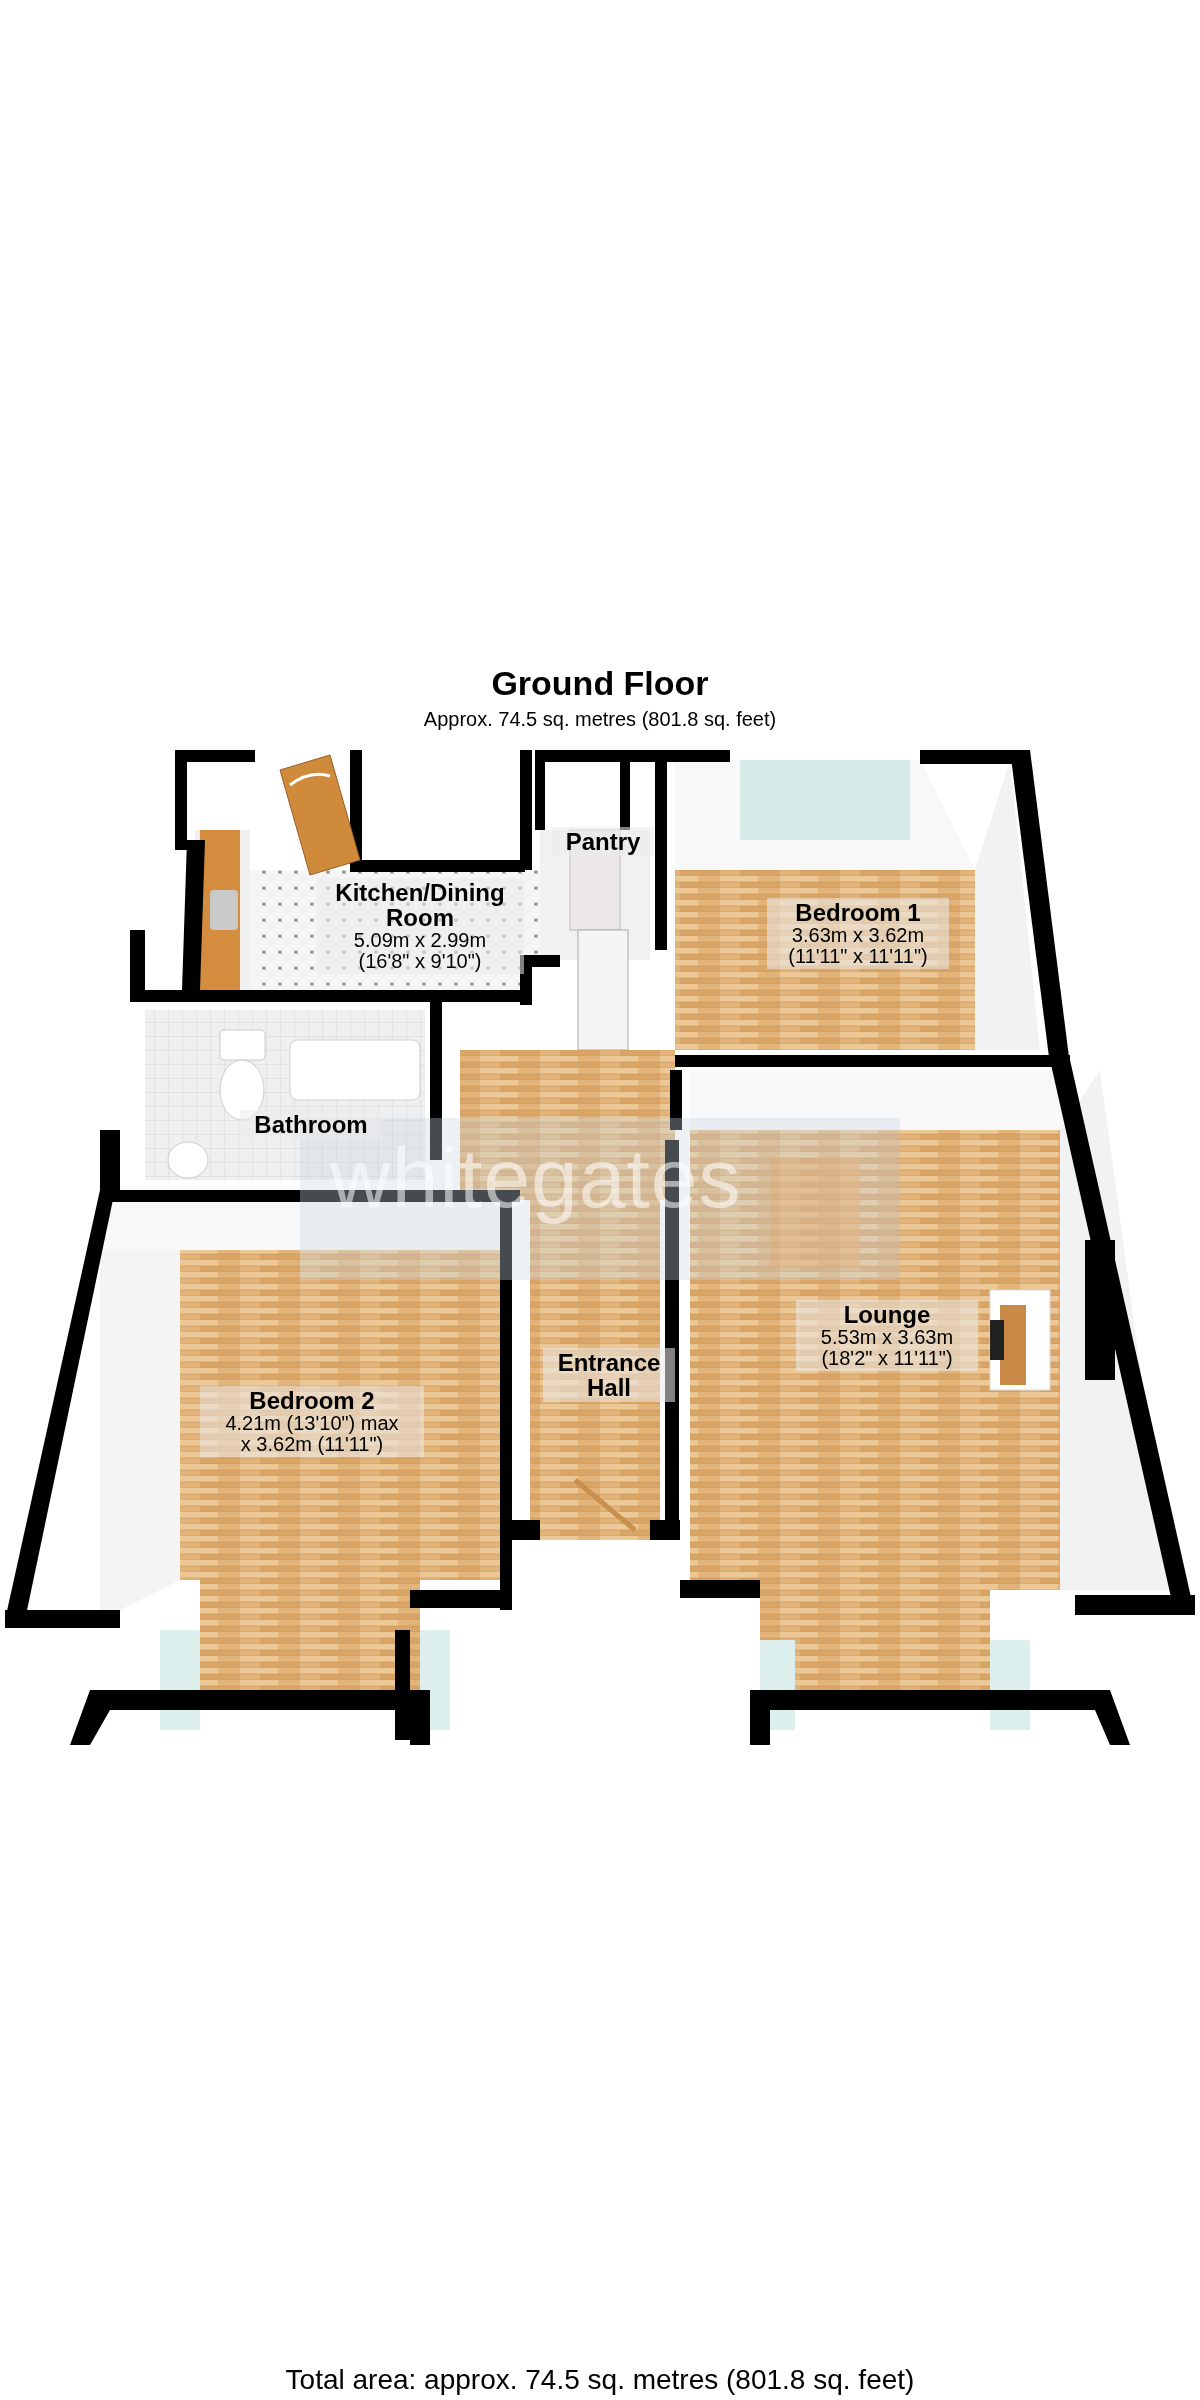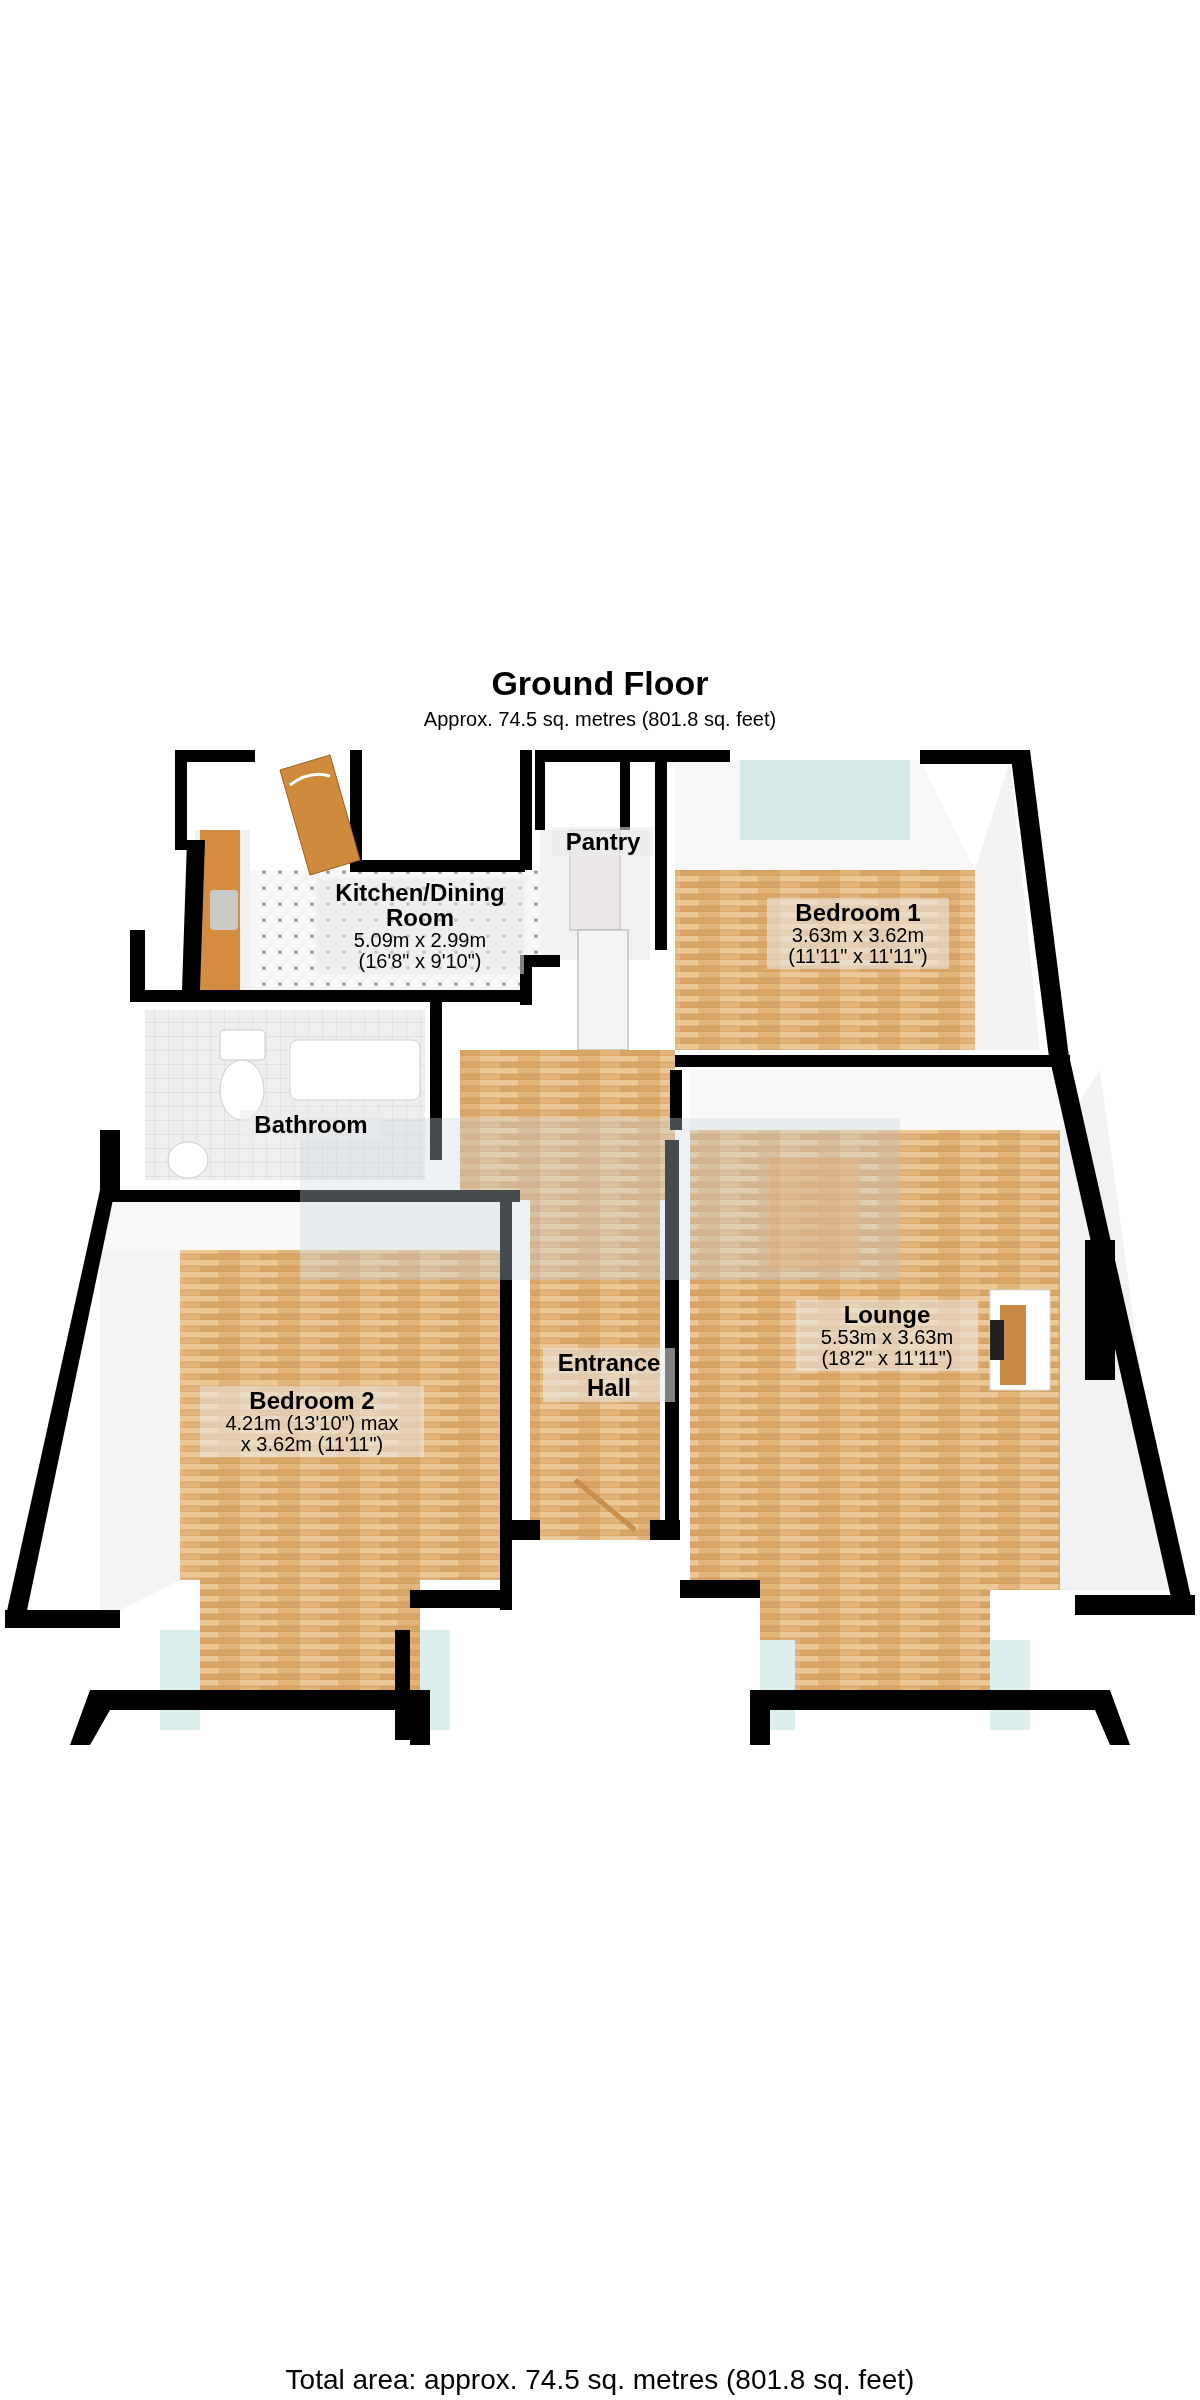--- a/index.html
+++ b/index.html
@@ -137,20 +137,21 @@
   <g>
     <polygon points="280,770 330,755 360,860 310,875" fill="#d08a3c" stroke="#9a5e22"></polygon>
     <path d="M290 785 Q310 770 330 776" stroke="#fff" stroke-width="3" fill="none"></path>
   </g>
   <g>
     <line x1="575" y1="1480" x2="635" y2="1530" stroke="#c98f4d" stroke-width="5"></line>
   </g>
 </svg>
 
 <div class="watermark">
+  <span class="wm-text">whitegates</span>
   <span class="wm-logo"></span>
 </div>
 
 <div class="label" style="left:316px; top:854px; width:196px;margin-top:24px;">
   <span class="name">Kitchen/Dining</span>
   <span class="name">Room</span>
   <span class="dim">5.09m x 2.99m</span>
   <span class="dim">(16'8" x 9'10")</span>
 </div>
 

